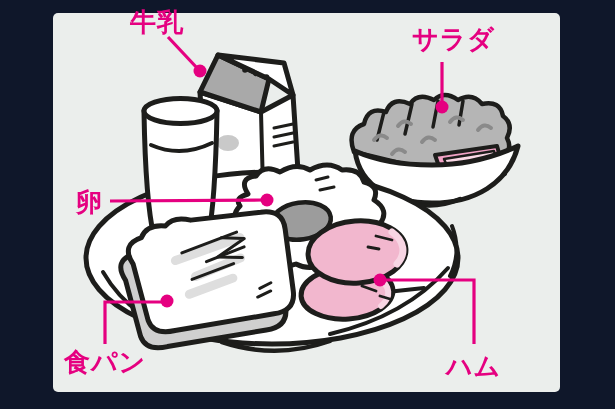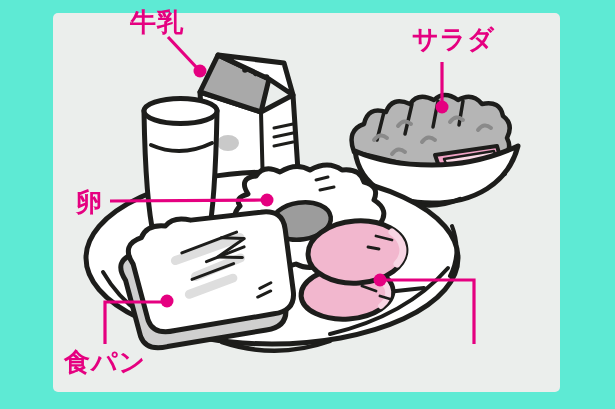--- a/index.html
+++ b/index.html
@@ -1,17 +1,17 @@
 <!DOCTYPE html>
 <html><head>
 <meta charset="utf-8">
 <style>
   html,body{margin:0;padding:0;background:#fff;}
   #stage{
-    position:relative;width:615px;height:409px;background:#5eead4;
+    position:relative;width:615px;height:409px;background:#0f172a;
     font-family:"Liberation Sans","DejaVu Sans",sans-serif;overflow:hidden;
   }
   .panel{
     position:absolute;left:53px;top:13px;width:507px;height:379px;
     background:#ebeeec;border-radius:5px;
   }
   svg{position:absolute;left:0;top:0;}
   .callout-label{
     position:absolute;color:#e50080;font-weight:bold;font-size:26px;
     line-height:27px;letter-spacing:1px;white-space:nowrap;
@@ -107,13 +107,14 @@
         <path d="M384,280 L474,280 L474,344"></path>
           <circle cx="380" cy="280" r="6.5" fill="#e50080" stroke="none"></circle>
       </g>
     </g>
   </svg>
 
   <div class="callout-label" style="left:130px;top:9px">牛乳</div>
   <div class="callout-label" style="left:412px;top:26px">サラダ</div>
   <div class="callout-label" style="left:76px;top:189px">卵</div>
   <div class="callout-label" style="left:64px;top:349px">食パン</div>
+  <div class="callout-label" style="left:446px;top:353px">ハム</div>
 </div>
 
 </body></html>

